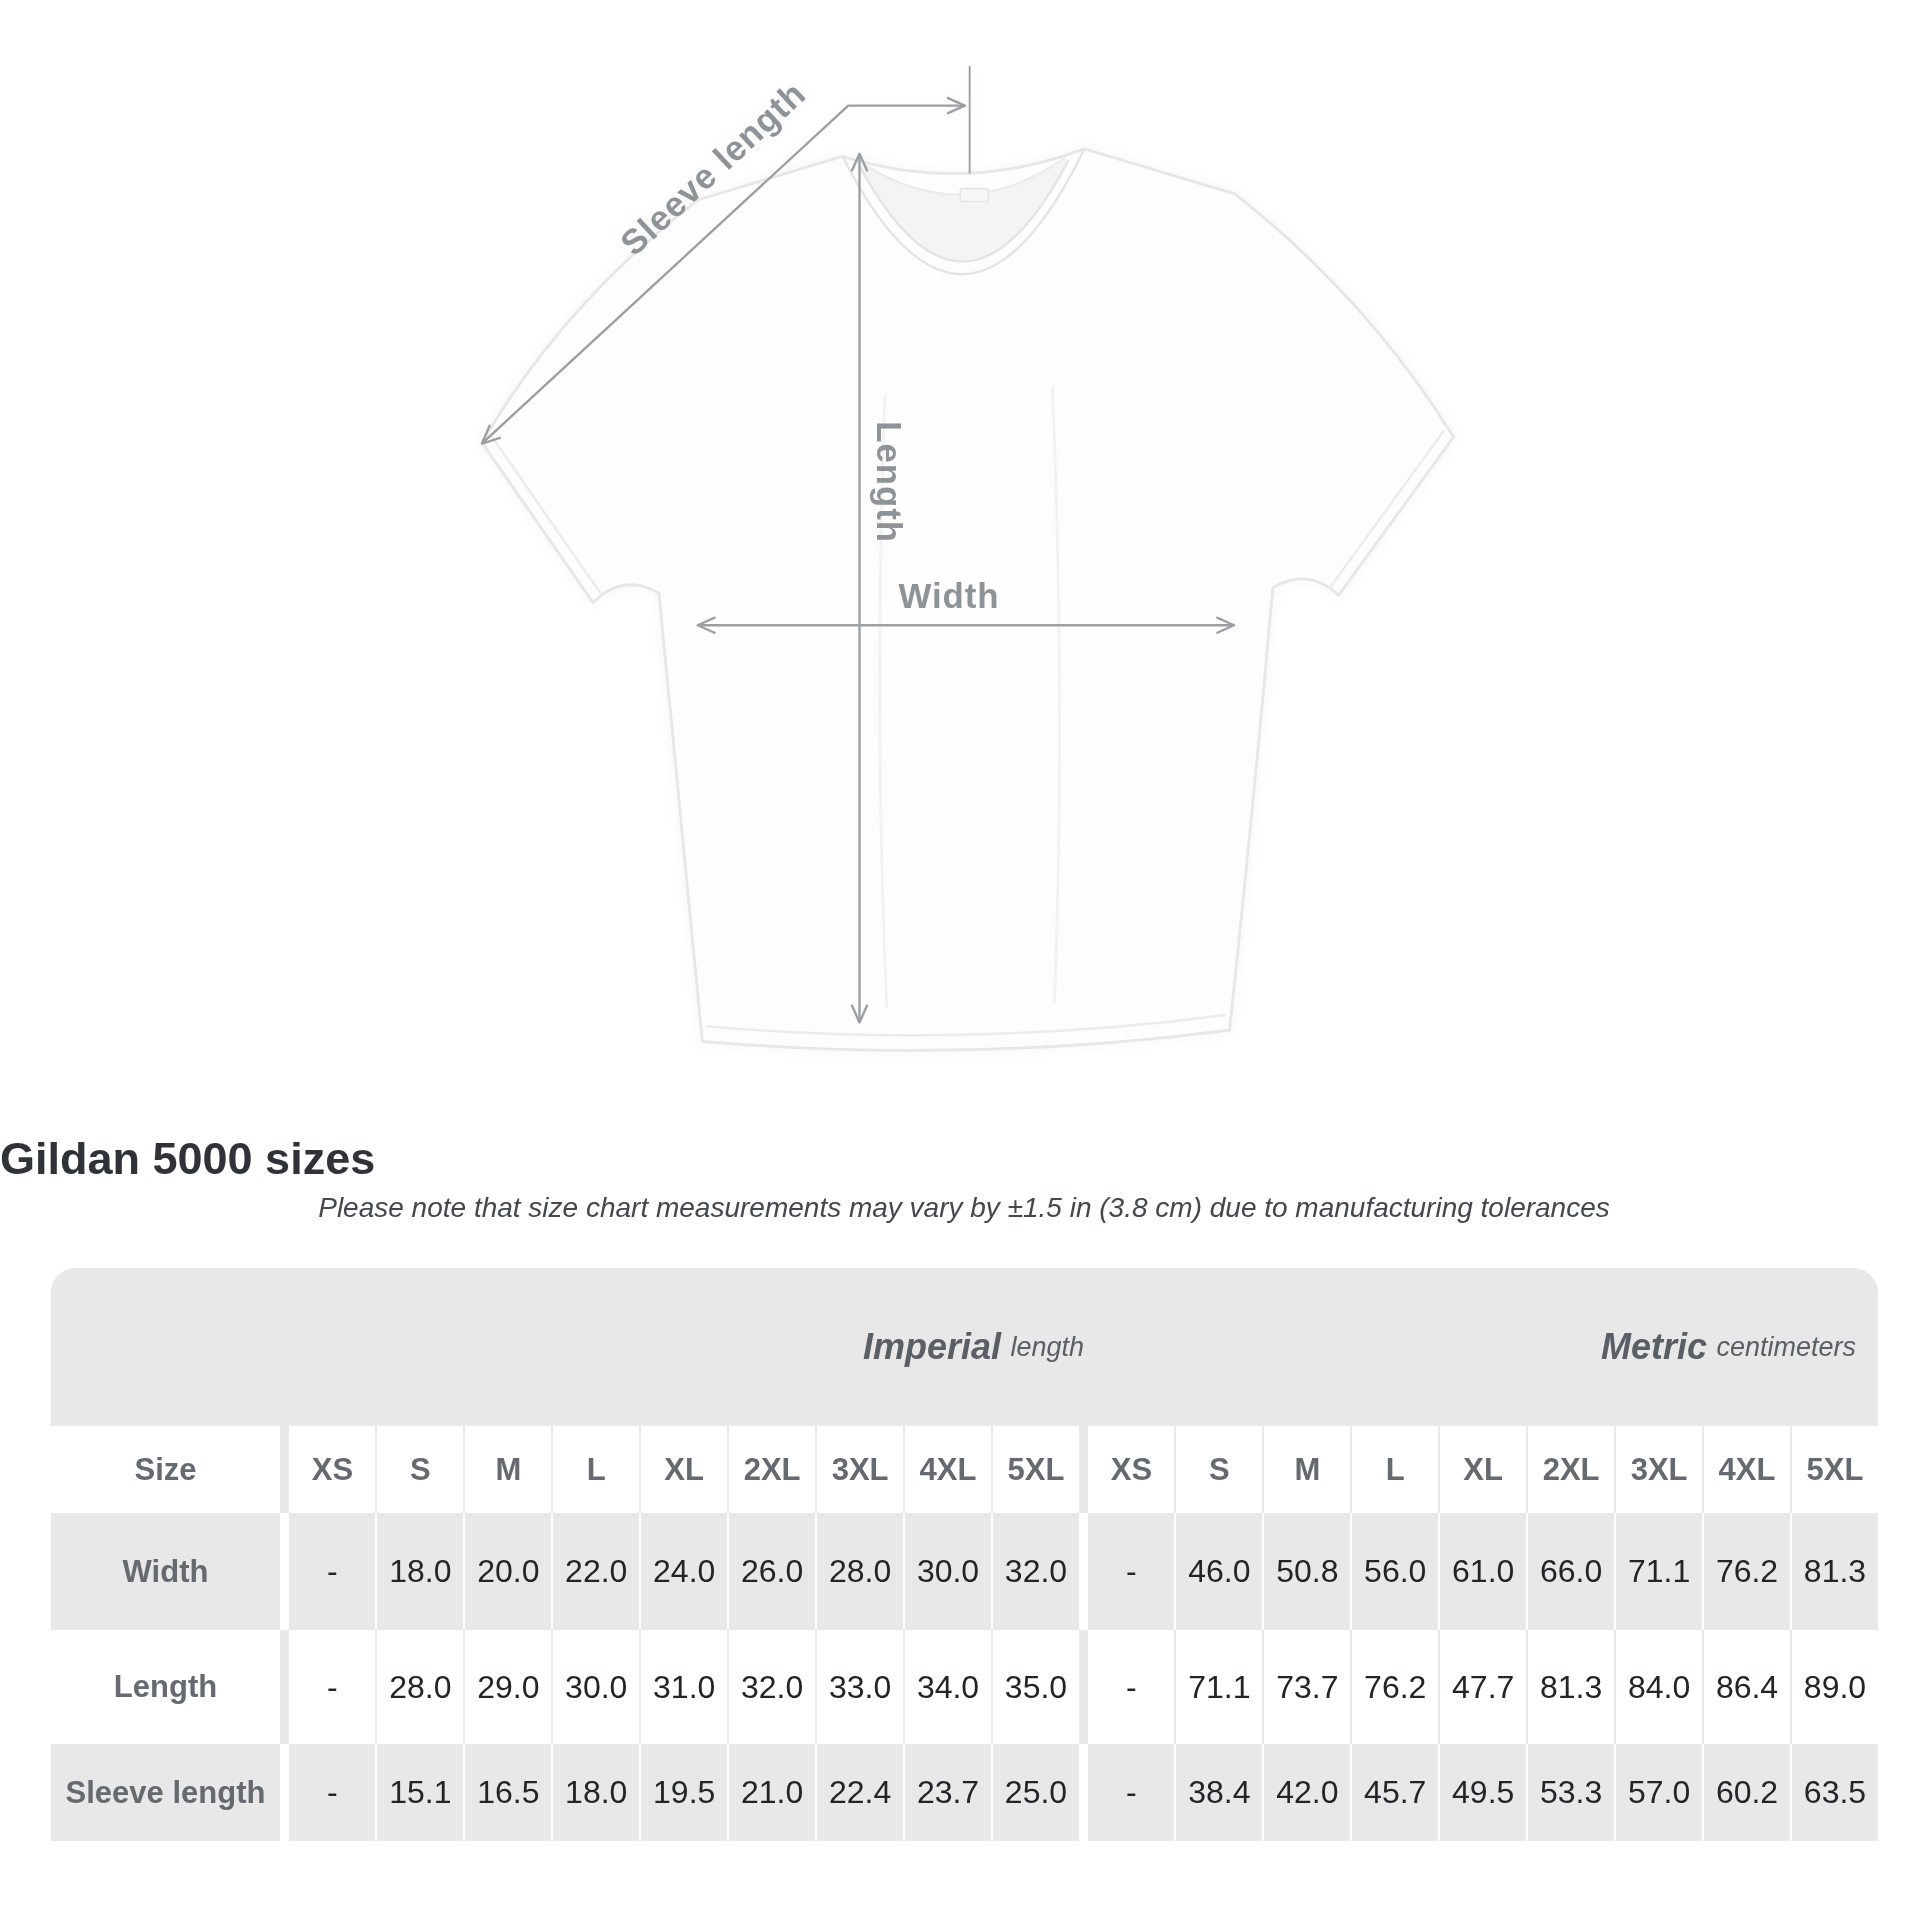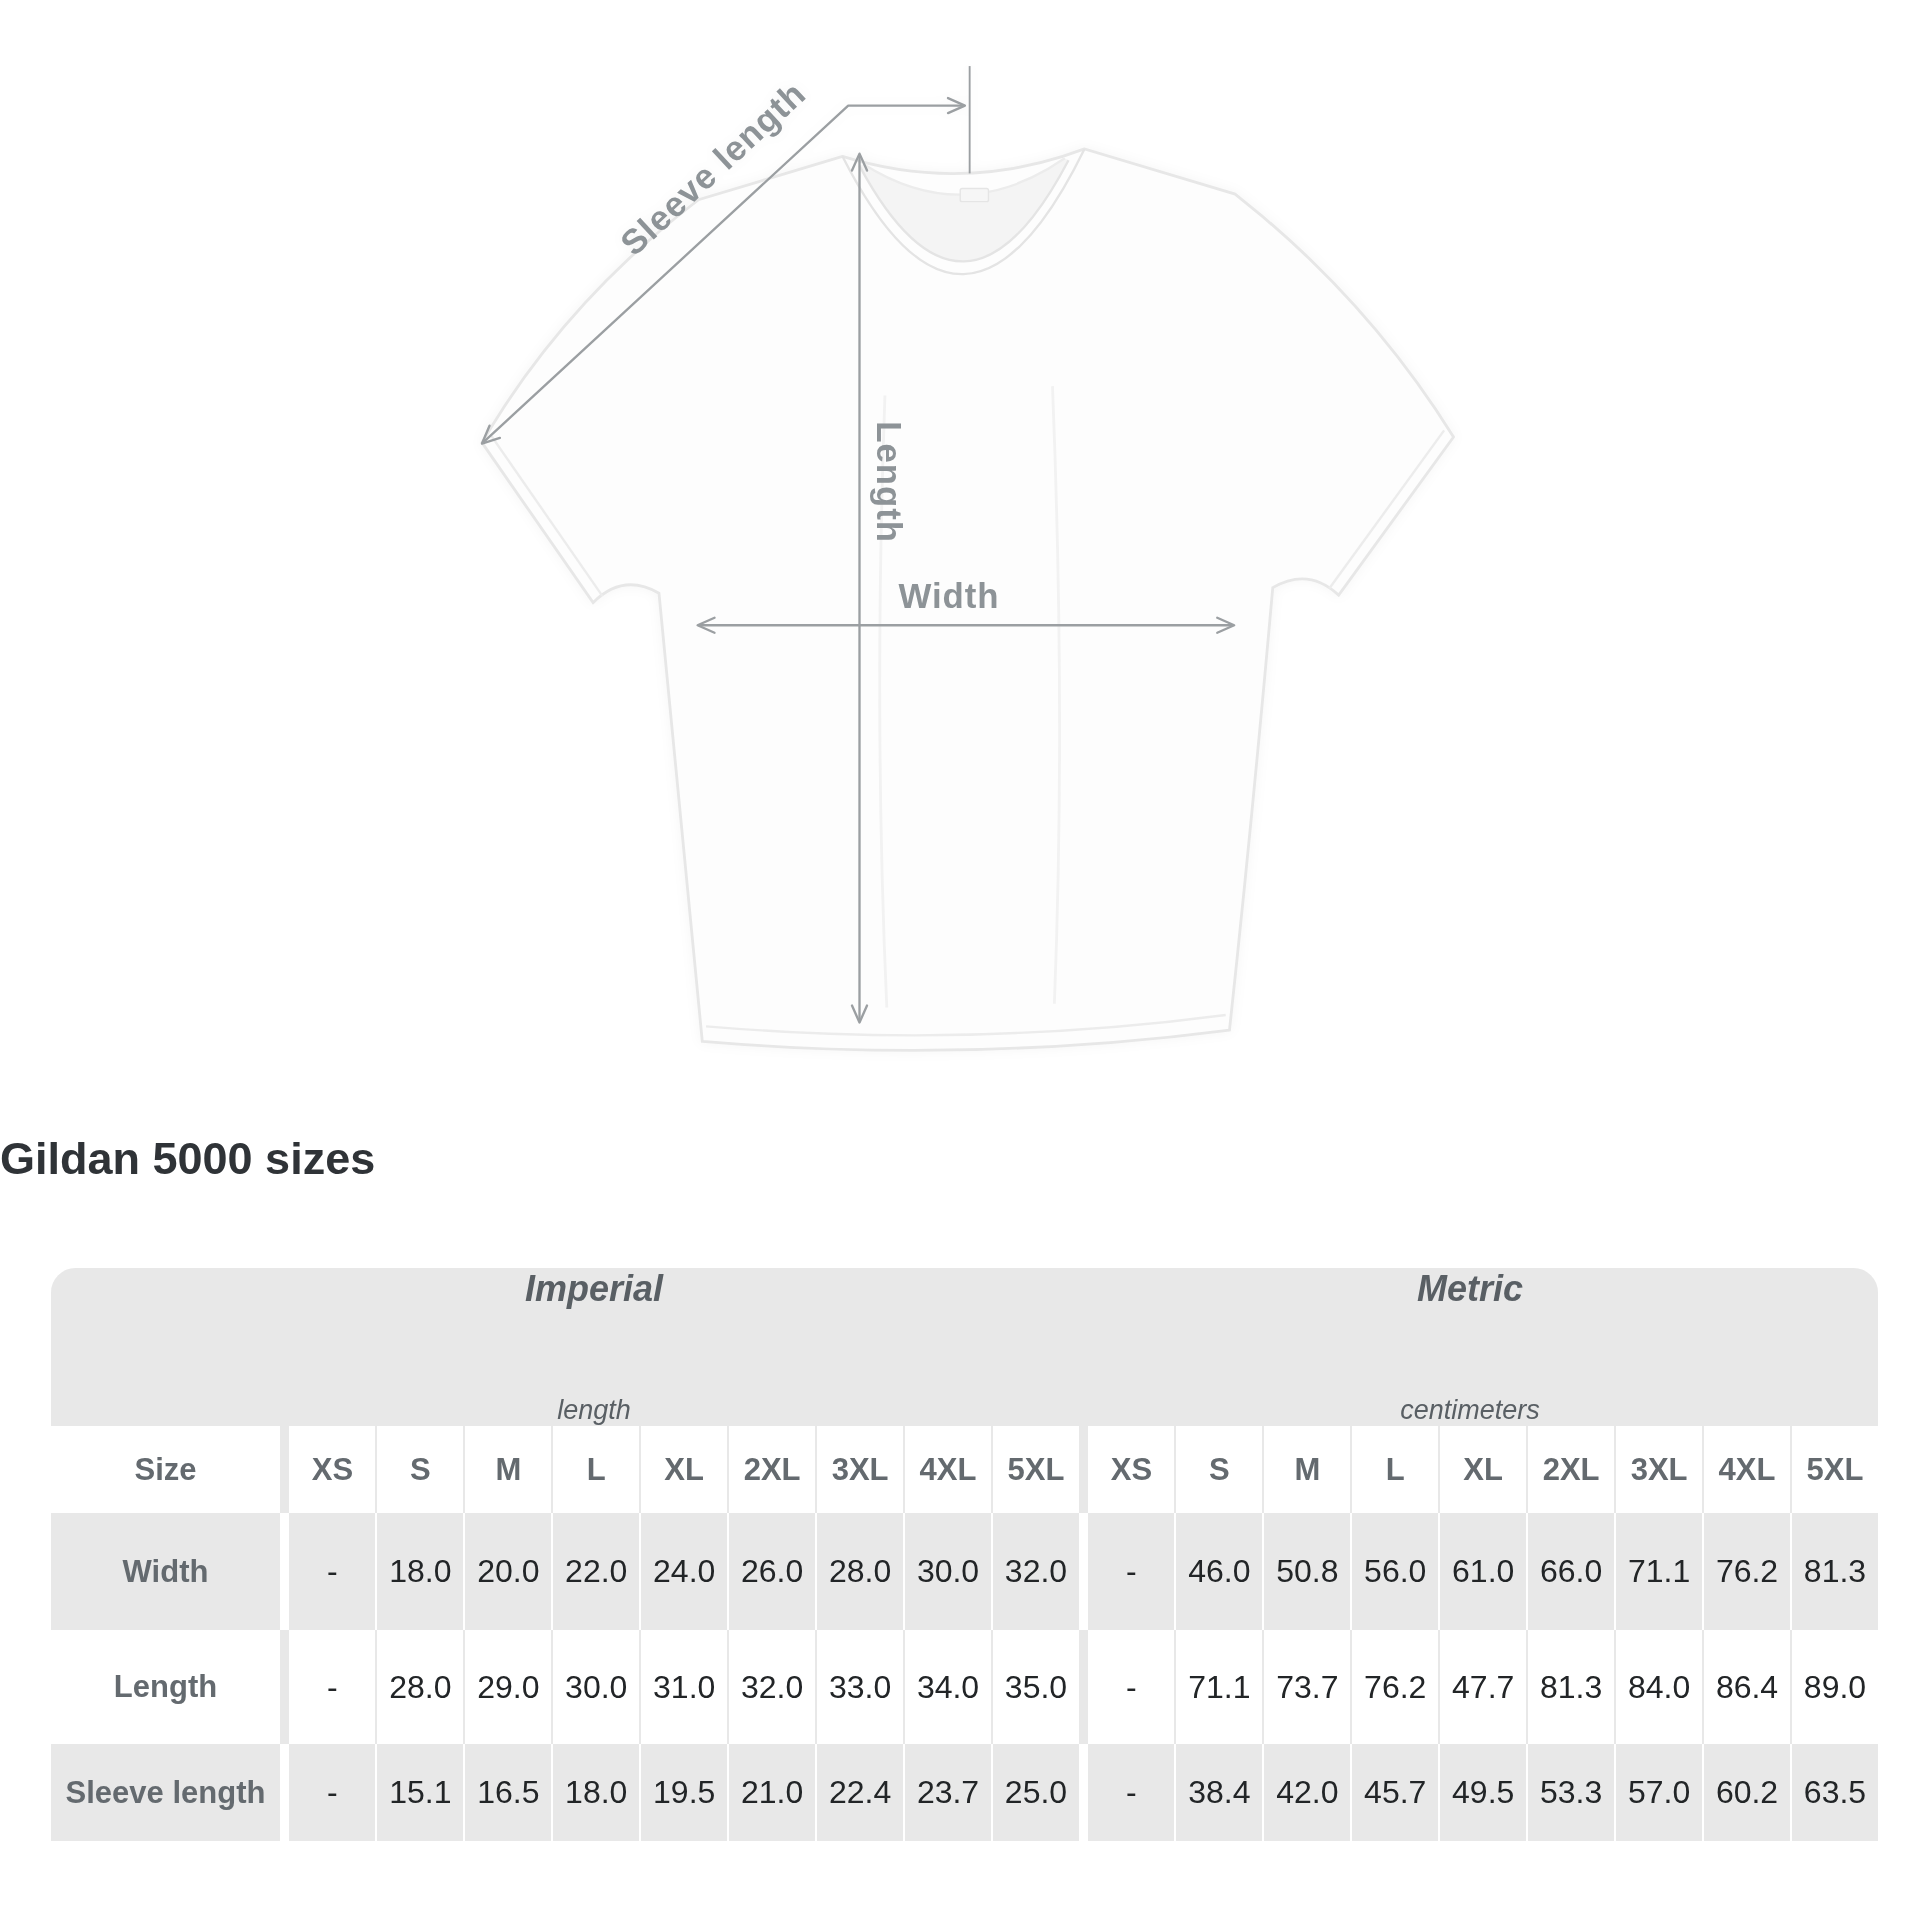--- a/index.html
+++ b/index.html
@@ -22,21 +22,21 @@
   
   .title{position:absolute;left:0;top:1132px;width:1928px;text-align:left;
          font-size:45px;line-height:53px;font-weight:700;color:var(--title_text);}
   .subtitle{position:absolute;left:0;top:1190px;width:1928px;text-align:center;
          font-size:28px;line-height:36px;font-style:italic;color:var(--subtitle_text);}
 
   
   .table{position:absolute;left:51px;top:1268px;width:1827px;height:599px;
          border-radius:24.5px;overflow:hidden;background:#fff;}
   .band{height:158px;background:var(--table_gray);display:grid;grid-template-columns:1033px 1fr;}
-  .sec{display:flex;flex-direction:column;align-items:center;justify-content:space-between;gap:9.4px;}
+  .sec{display:flex;align-items:center;justify-content:flex-end;gap:9.4px;}
   .sec:first-child{padding-left:53px;}
   .sec:last-child{padding-right:22px;}
   .sec-title{font-size:36px;font-weight:700;font-style:italic;color:var(--section_text);}
   .sec-unit{font-size:27px;font-style:italic;color:var(--section_text);}
 
   .trow{display:grid;grid-template-columns:229px 5.6px repeat(9,1fr) 5.6px repeat(9,1fr);column-gap:1.9px;}
   .row-light{background:var(--table_gray);}          
   .row-light .cell{background:#fff;}
   .row-dark{background:#fff;}                        
   .row-dark .cell{background:var(--table_gray);}
@@ -90,20 +90,21 @@
 
     <g>
       <path class="mline" d="M 743 664 L 1309 664"></path>
       <path class="mline" d="M 759 656 L 741 664 L 759 672"></path>
       <path class="mline" d="M 1293 656 L 1311 664 L 1293 672"></path>
     </g>
     <text class="mlabel" x="1008" y="646" text-anchor="middle">Width</text>
   </svg>
 
   <div class="title">Gildan 5000 sizes</div>
+  <div class="subtitle">Please note that size chart measurements may vary by ±1.5 in (3.8 cm) due to manufacturing tolerances</div>
 
   <div class="table">
     <div class="band">
       <div class="sec">
         <div class="sec-title">Imperial</div>
         <div class="sec-unit">length</div>
       </div>
       <div class="sec">
         <div class="sec-title">Metric</div>
         <div class="sec-unit">centimeters</div>

